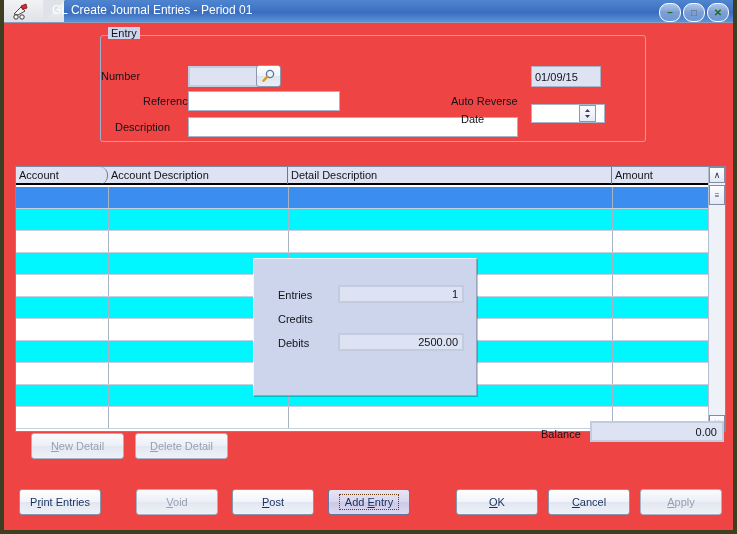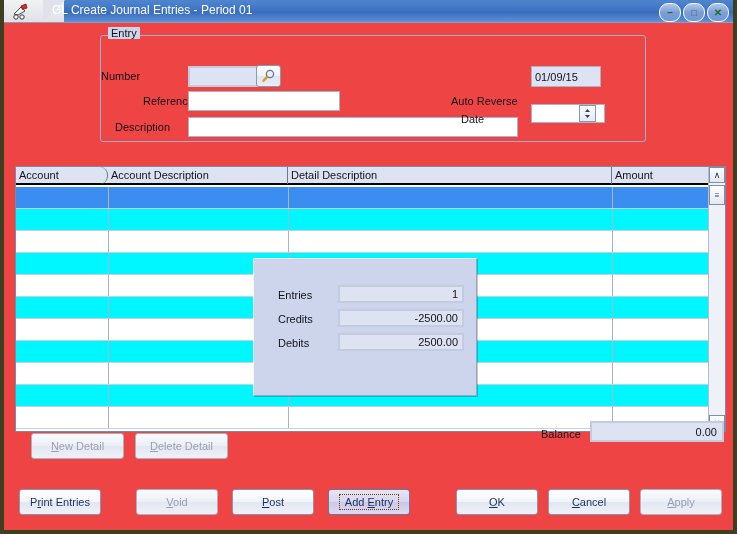--- a/index.html
+++ b/index.html
@@ -431,21 +431,20 @@
           <div class="sb-thumb">≡</div>
           <div class="sb-arrow down">∨</div>
         </div>
       </div>
 
       <div class="popup">
         <div class="popup-label" style="top:30px;">Entries</div>
         <input class="popup-field" style="top: 26px;" readonly="" value="1">
 
         <div class="popup-label" style="top:54px;">Credits</div>
-        <input class="popup-field" style="top: 50px;" readonly="" value="-2500.00">
 
         <div class="popup-label" style="top:78px;">Debits</div>
         <input class="popup-field" style="top: 74px;" readonly="" value="2500.00">
       </div>
 
       <div class="btn disabled" style="left:27px; top:410px; width:93px;">
         <span><span class="acc">N</span><span>ew Detail</span></span>
       </div>
       <div class="btn disabled" style="left:131px; top:410px; width:93px;">
         <span><span class="acc">D</span><span>elete Detail</span></span>

